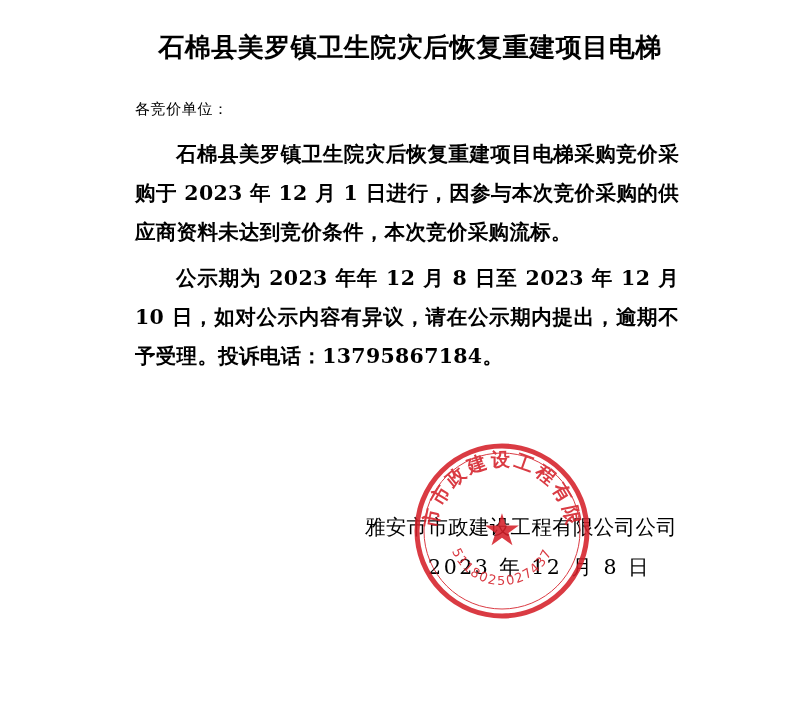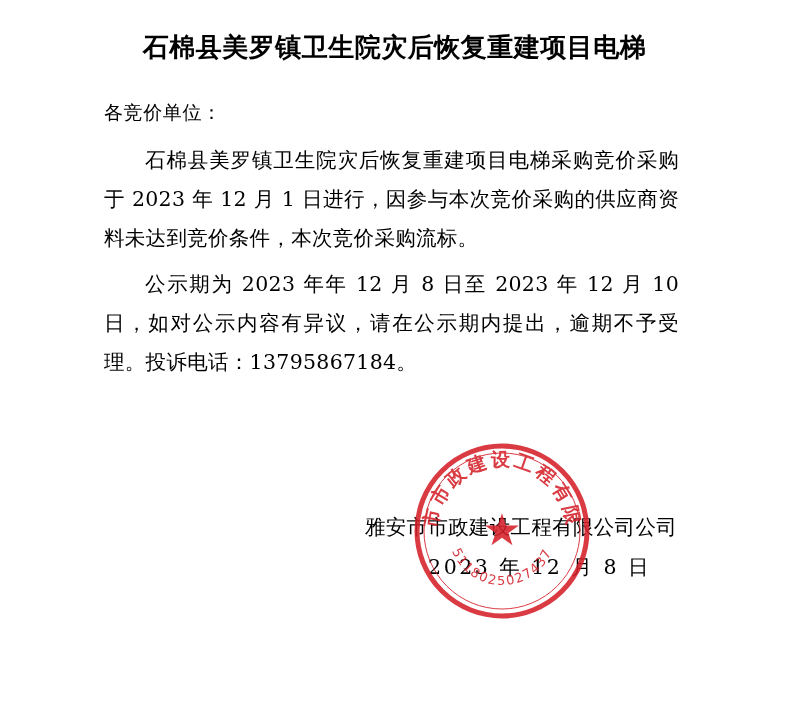--- a/index.html
+++ b/index.html
@@ -13,20 +13,21 @@
     overflow: hidden;
     font-family: "DejaVu Serif", "Liberation Serif", serif;
     color: #000000;
     position: relative;
   }
   .page {
     position: relative;
     width: 789px;
     height: 719px;
     box-sizing: border-box;
+    padding-left: 31px;
   }
   .doc-title {
     margin: 0;
     padding: 26px 96px 0 96px;
     font-family: "DejaVu Sans", "Liberation Sans", sans-serif;
     font-weight: bold;
     font-size: 26px;
     line-height: 1.62;
     text-align: center;
     letter-spacing: 0.5px;
@@ -34,34 +35,35 @@
   .doc-title .title-line {
     display: block;
   }
   .doc-title .title-line-2 {
     letter-spacing: 1px;
   }
   .body-block {
     padding: 30px 110px 0 104px;
   }
   .salutation {
-    font-size: 19px;
+    font-size: 15px;
     line-height: 1.5;
     margin: 0 0 14px 0;
     letter-spacing: 0.6px;
   }
   p.para {
     margin: 0 0 6px 0;
     font-size: 20.5px;
     line-height: 1.92;
     text-align: justify;
     text-align-last: left;
     text-justify: inter-ideograph;
     text-indent: 41px;
     letter-spacing: 0.3px;
+    font-weight: bold;
   }
   .sign-block {
     position: absolute;
     right: 112px;
     top: 508px;
     width: 360px;
     text-align: right;
     font-size: 20.5px;
     line-height: 1.95;
     letter-spacing: 0.3px;

